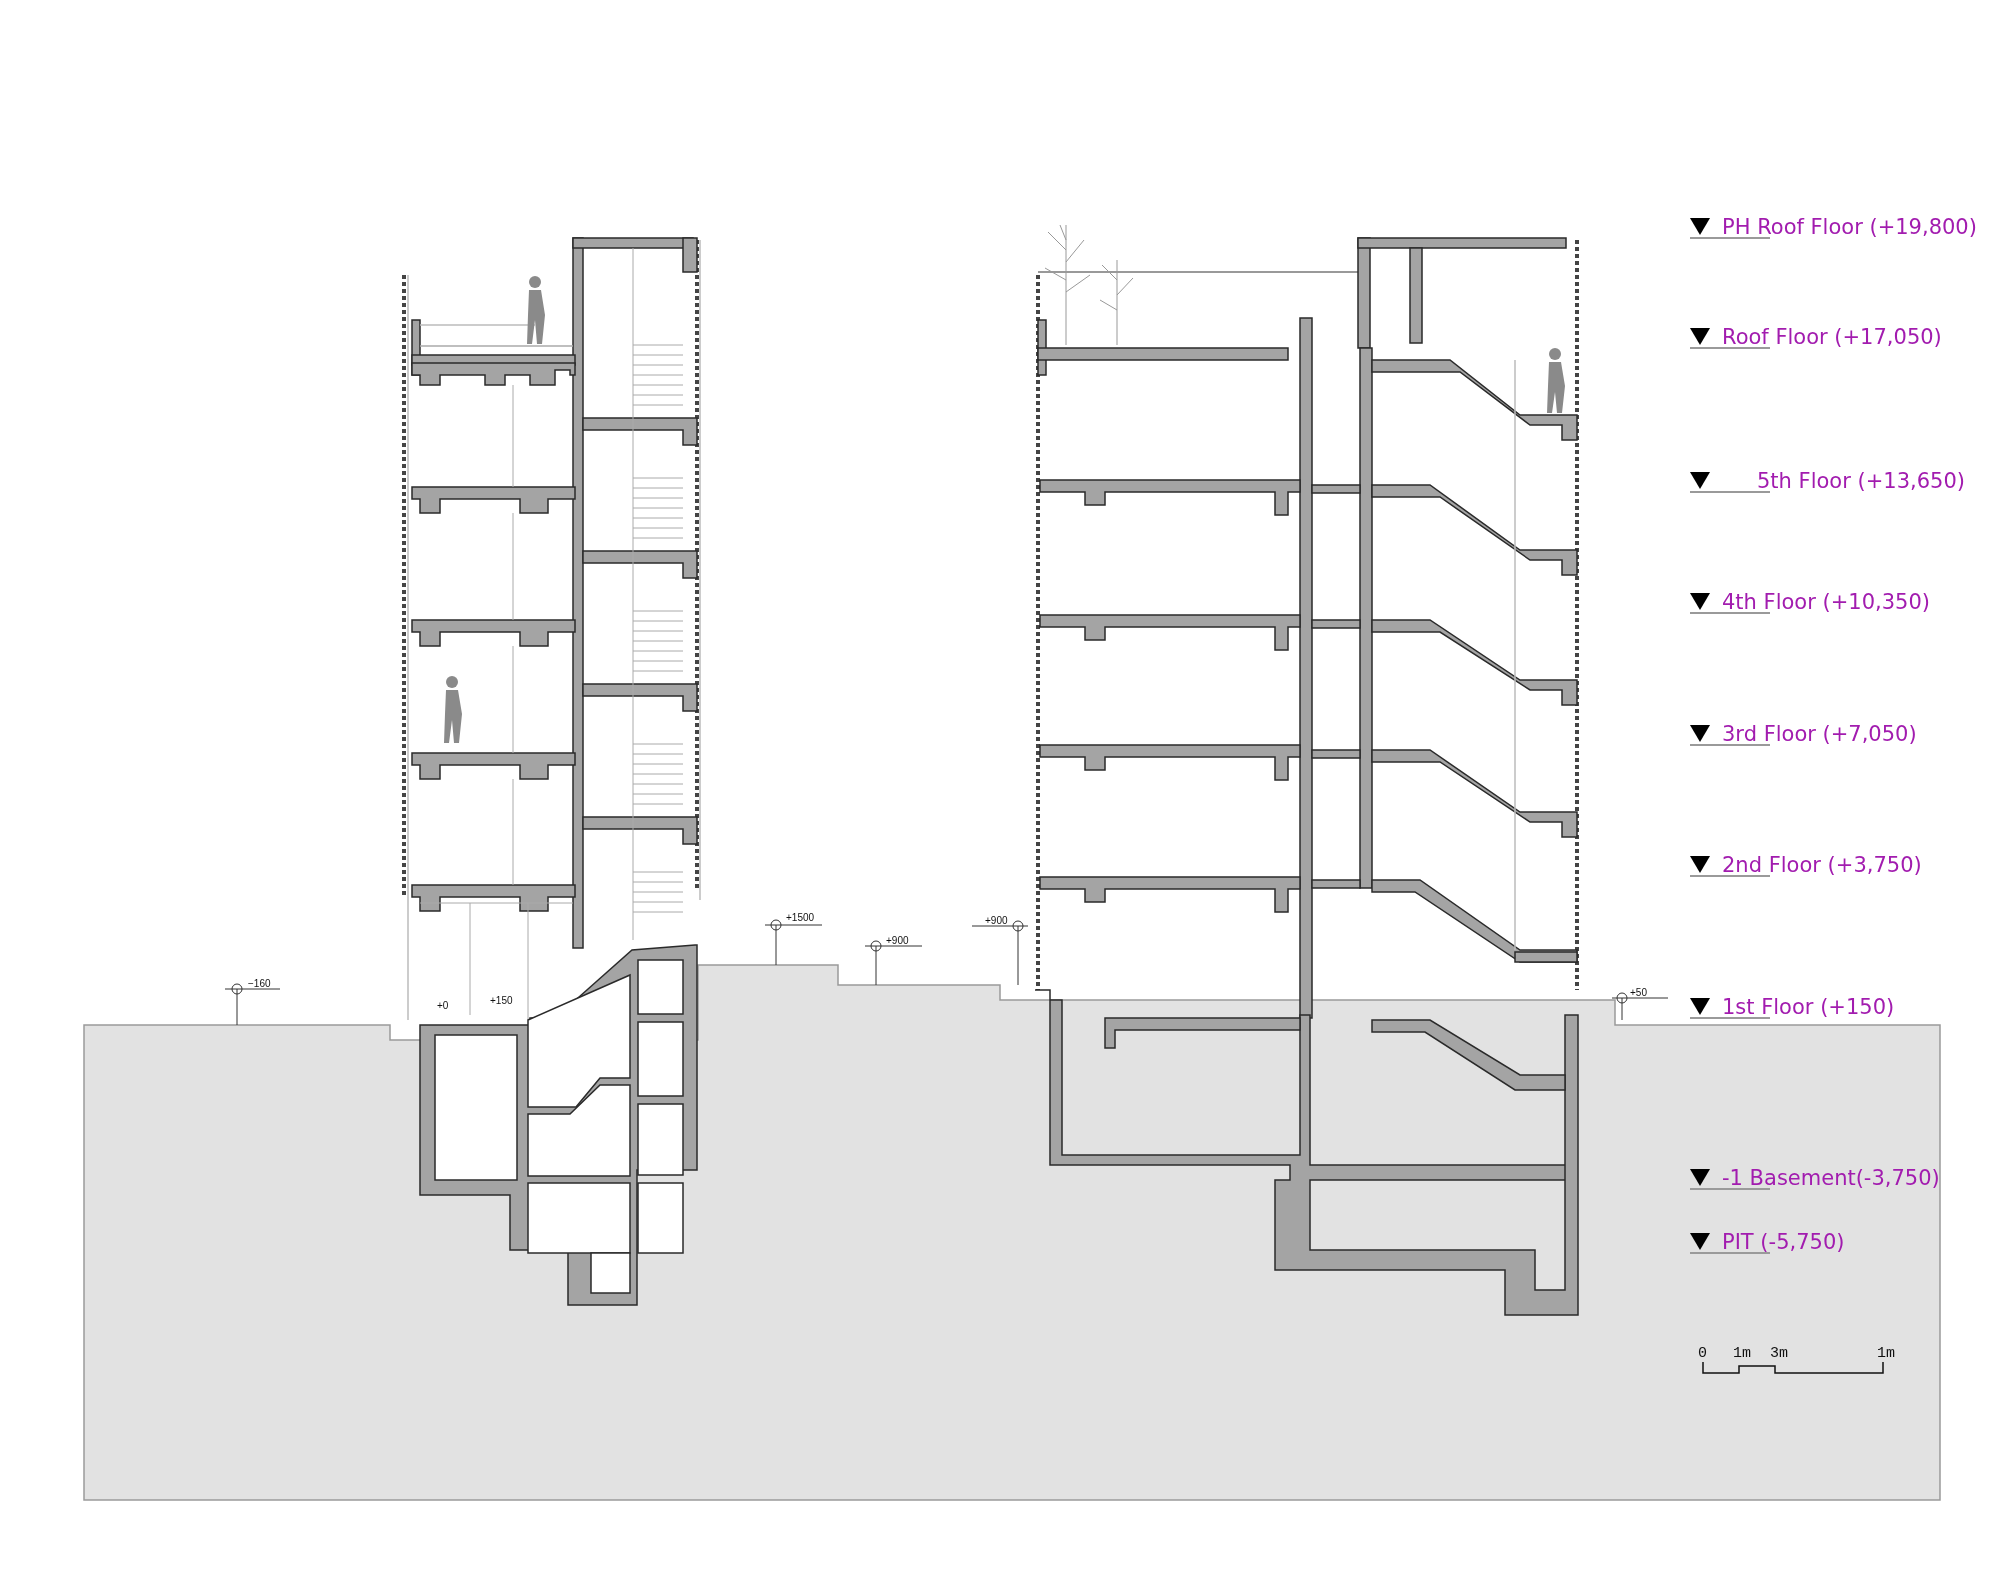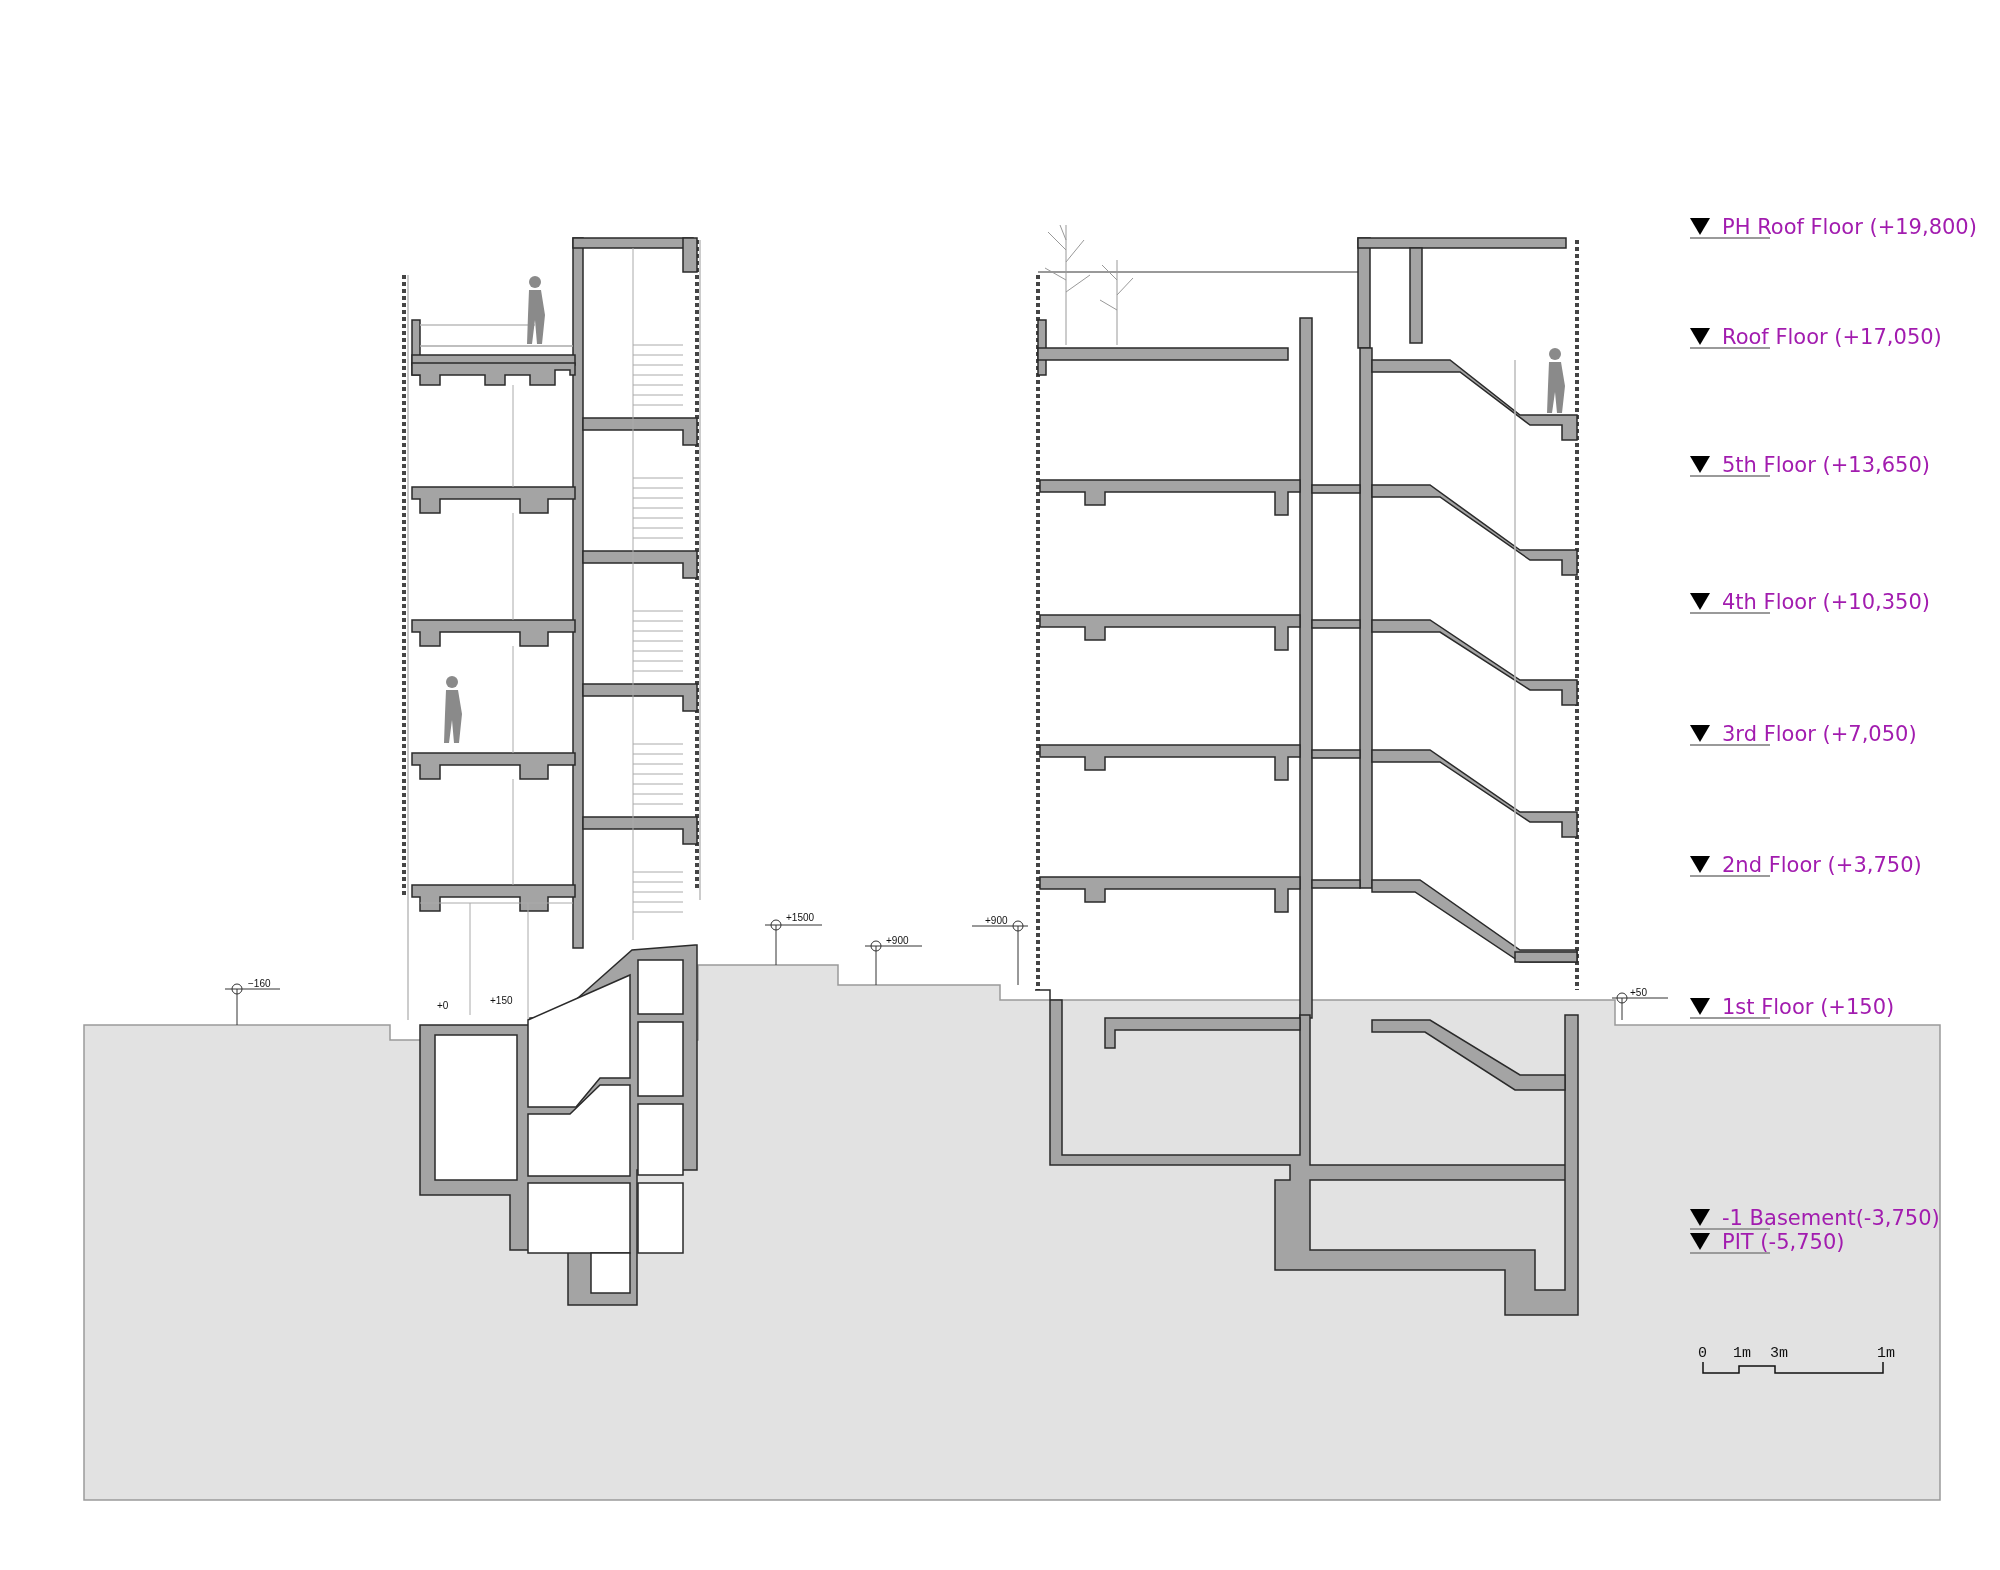--- a/index.html
+++ b/index.html
@@ -197,21 +197,21 @@
 <div class="lvl" style="top:205px;">
     <span class="tri"></span>
     <span class="uline"></span>
     <span class="txt">PH Roof Floor (+19,800)</span>
   </div>
 <div class="lvl" style="top:315px;">
     <span class="tri"></span>
     <span class="uline"></span>
     <span class="txt">Roof Floor (+17,050)</span>
   </div>
-<div class="lvl" style="top:443px;">
+<div class="lvl" style="top:459px;gap:35px;">
     <span class="tri"></span>
     <span class="uline"></span>
     <span class="txt">5th Floor (+13,650)</span>
   </div>
 <div class="lvl" style="top:580px;">
     <span class="tri"></span>
     <span class="uline"></span>
     <span class="txt">4th Floor (+10,350)</span>
   </div>
 <div class="lvl" style="top:712px;">
@@ -222,21 +222,21 @@
 <div class="lvl" style="top:843px;justify-content:space-between;">
     <span class="tri"></span>
     <span class="uline"></span>
     <span class="txt">2nd Floor (+3,750)</span>
   </div>
 <div class="lvl" style="top:985px;">
     <span class="tri"></span>
     <span class="uline"></span>
     <span class="txt">1st Floor (+150)</span>
   </div>
-<div class="lvl" style="top:1196px;text-align:center;">
+<div class="lvl" style="top:1156px;text-align:center;">
     <span class="tri"></span>
     <span class="uline"></span>
     <span class="txt">-1 Basement(-3,750)</span>
   </div>
 <div class="lvl" style="top:1220px;">
     <span class="tri"></span>
     <span class="uline"></span>
     <span class="txt">PIT (-5,750)</span>
   </div>
 

